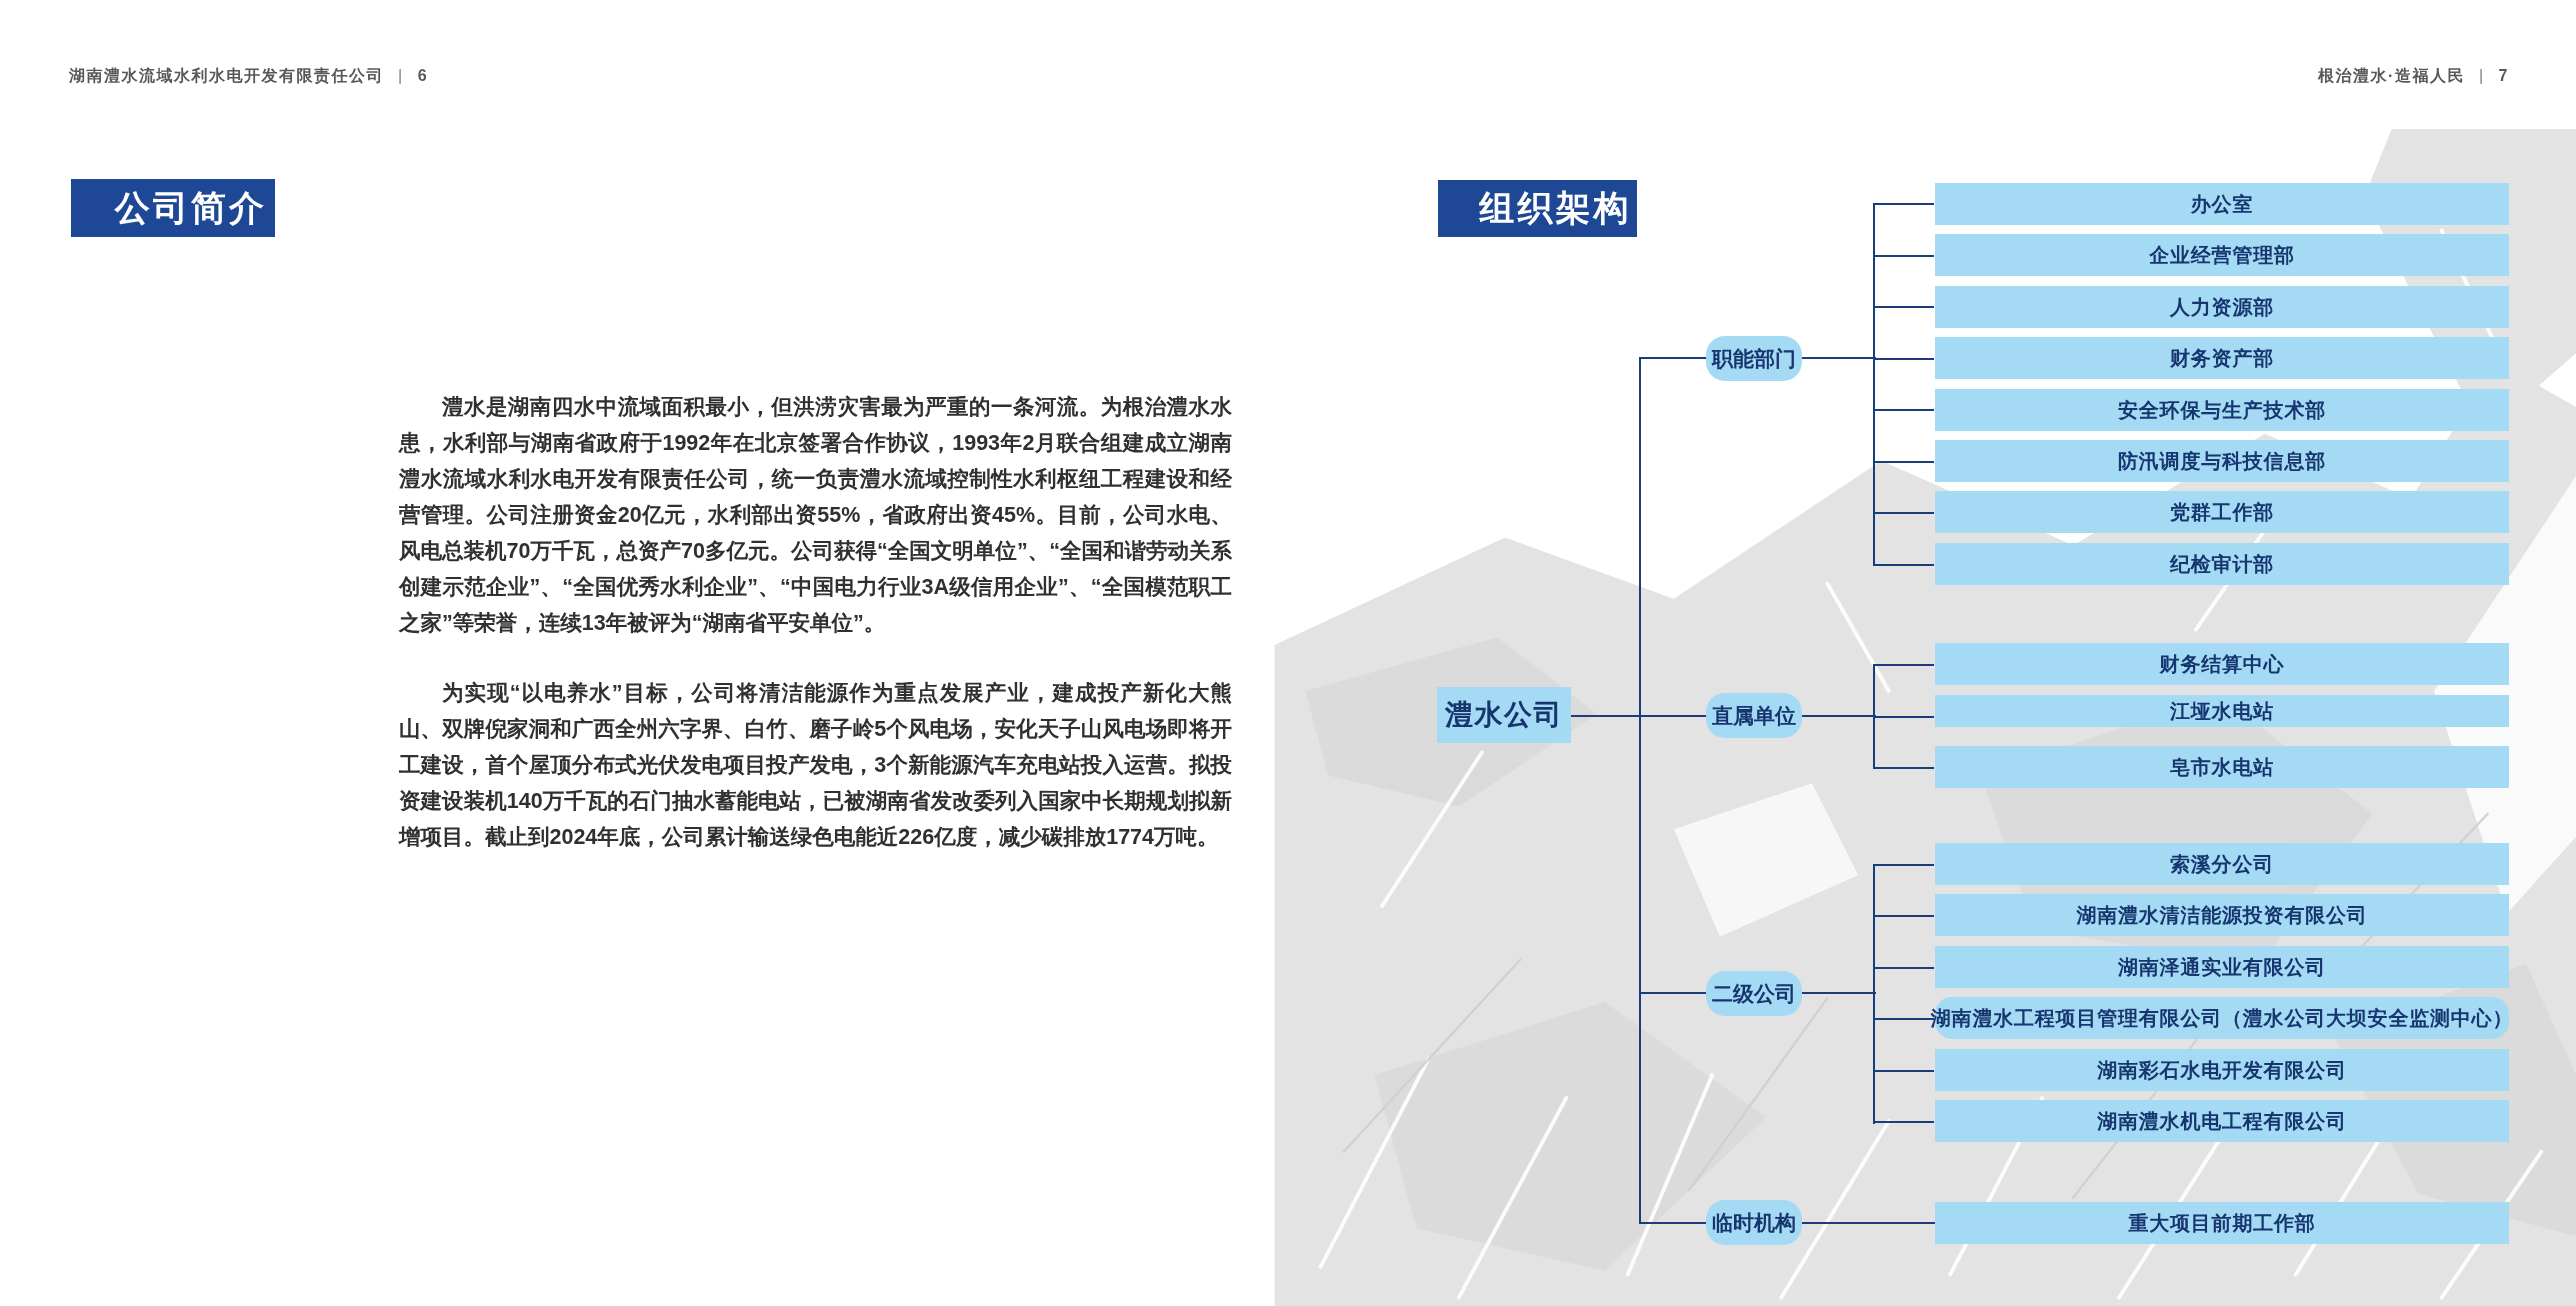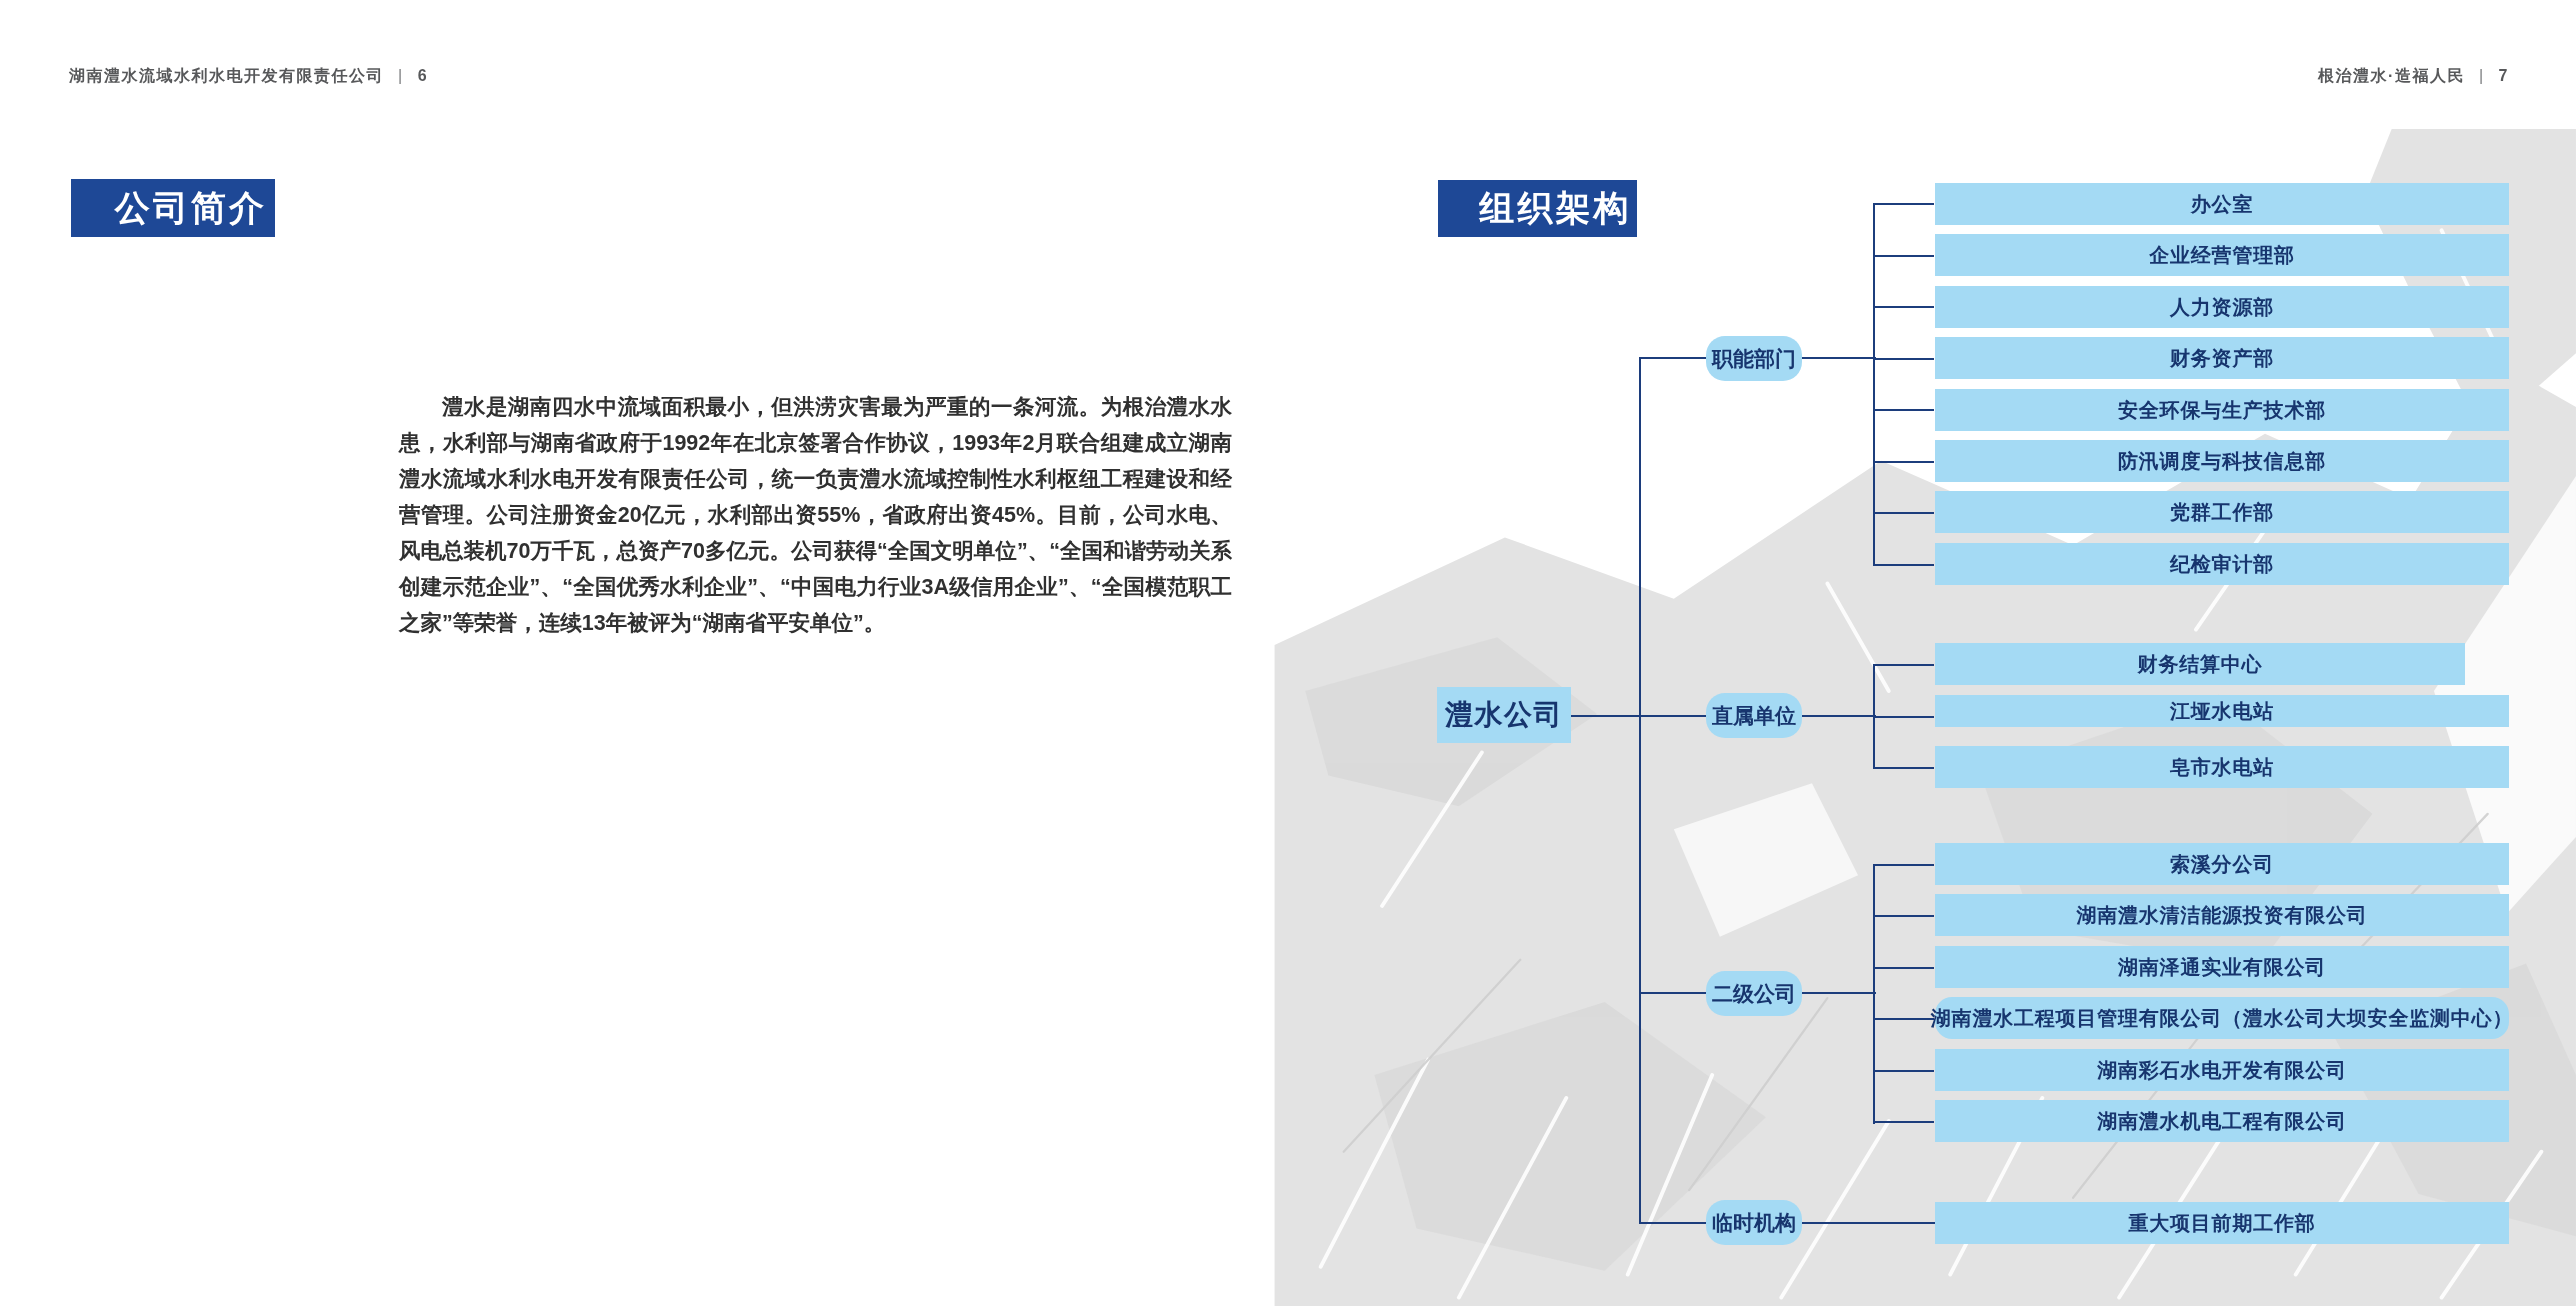--- a/index.html
+++ b/index.html
@@ -98,20 +98,21 @@
       <div id="header-left" class="page-header">
         <span>湖南澧水流域水利水电开发有限责任公司</span><span class="hdr-divider">|</span><span class="hdr-page">6</span>
       </div>
 
       <div id="title-left" class="section-title">
         <span>公司简介</span>
       </div>
 
       <div id="intro">
           <p>澧水是湖南四水中流域面积最小，但洪涝灾害最为严重的一条河流。为根治澧水水患，水利部与湖南省政府于1992年在北京签署合作协议，1993年2月联合组建成立湖南澧水流域水利水电开发有限责任公司，统一负责澧水流域控制性水利枢纽工程建设和经营管理。公司注册资金20亿元，水利部出资55%，省政府出资45%。目前，公司水电、风电总装机70万千瓦，总资产70多亿元。公司获得“全国文明单位”、“全国和谐劳动关系创建示范企业”、“全国优秀水利企业”、“中国电力行业3A级信用企业”、“全国模范职工之家”等荣誉，连续13年被评为“湖南省平安单位”。</p>
+          <p>为实现“以电养水”目标，公司将清洁能源作为重点发展产业，建成投产新化大熊山、双牌倪家洞和广西全州六字界、白竹、磨子岭5个风电场，安化天子山风电场即将开工建设，首个屋顶分布式光伏发电项目投产发电，3个新能源汽车充电站投入运营。拟投资建设装机140万千瓦的石门抽水蓄能电站，已被湖南省发改委列入国家中长期规划拟新增项目。截止到2024年底，公司累计输送绿色电能近226亿度，减少碳排放1774万吨。</p>
         </div>
     </div>
 
     <div>
       <div id="header-right" class="page-header">
         <span>根治澧水·造福人民</span><span class="hdr-divider">|</span><span class="hdr-page">7</span>
       </div>
 
       <div id="title-right" class="section-title">
         <span>组织架构</span>
@@ -141,21 +142,21 @@
           <div class="org-box org-leaf" style="left: 1935px; top: 440px; width: 574px; height: 42px;">防汛调度与科技信息部</div>
           <div class="org-box org-leaf" style="left: 1935px; top: 491px; width: 574px; height: 42px;">党群工作部</div>
           <div class="org-box org-leaf" style="left: 1935px; top: 543px; width: 574px; height: 42px;">纪检审计部</div>
           <div class="org-line" style="left: 1639px; top: 715px; width: 67px; height: 2.3px;"></div>
           <div class="org-box org-category" style="left: 1706px; top: 693px; width: 96px; height: 45px;">直属单位</div>
           <div class="org-line" style="left: 1802px; top: 715px; width: 74px; height: 2.3px;"></div>
           <div class="org-line" style="left: 1873px; top: 664px; width: 2.3px; height: 105px;"></div>
           <div class="org-line" style="left: 1873px; top: 664px; width: 61px; height: 2.3px;"></div>
           <div class="org-line" style="left: 1873px; top: 716px; width: 61px; height: 2.3px;"></div>
           <div class="org-line" style="left: 1873px; top: 767px; width: 61px; height: 2.3px;"></div>
-          <div class="org-box org-leaf" style="left: 1935px; top: 643px; width: 530px; height: 42px;">财务结算中心</div>
+          <div class="org-box org-leaf" style="left: 1935px; top: 643px; width: 574px; height: 42px;">财务结算中心</div>
           <div class="org-box org-leaf" style="left: 1935px; top: 695px; width: 574px; height: 32px;">江垭水电站</div>
           <div class="org-box org-leaf" style="left: 1935px; top: 746px; width: 574px; height: 42px;">皂市水电站</div>
           <div class="org-line" style="left: 1639px; top: 992px; width: 67px; height: 2.3px;"></div>
           <div class="org-box org-category" style="left: 1706px; top: 971px; width: 96px; height: 45px;">二级公司</div>
           <div class="org-line" style="left: 1802px; top: 992px; width: 74px; height: 2.3px;"></div>
           <div class="org-line" style="left: 1873px; top: 864px; width: 2.3px; height: 260px;"></div>
           <div class="org-line" style="left: 1873px; top: 864px; width: 61px; height: 2.3px;"></div>
           <div class="org-line" style="left: 1873px; top: 915px; width: 61px; height: 2.3px;"></div>
           <div class="org-line" style="left: 1873px; top: 967px; width: 61px; height: 2.3px;"></div>
           <div class="org-line" style="left: 1873px; top: 1018px; width: 61px; height: 2.3px;"></div>

